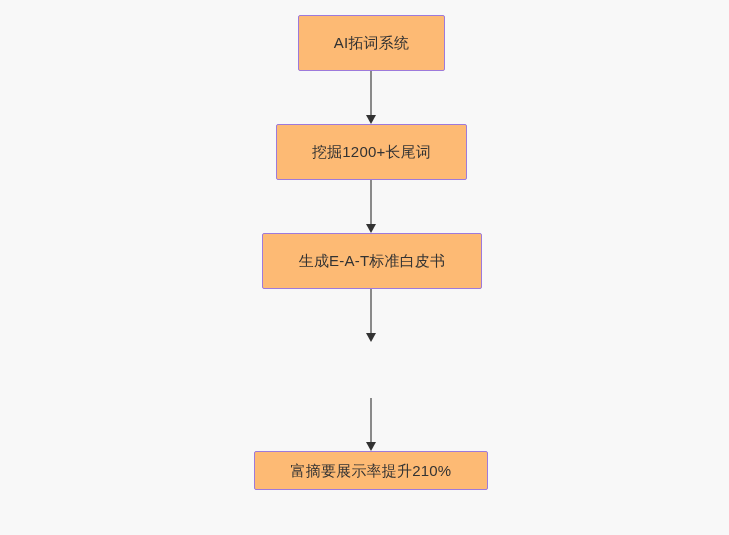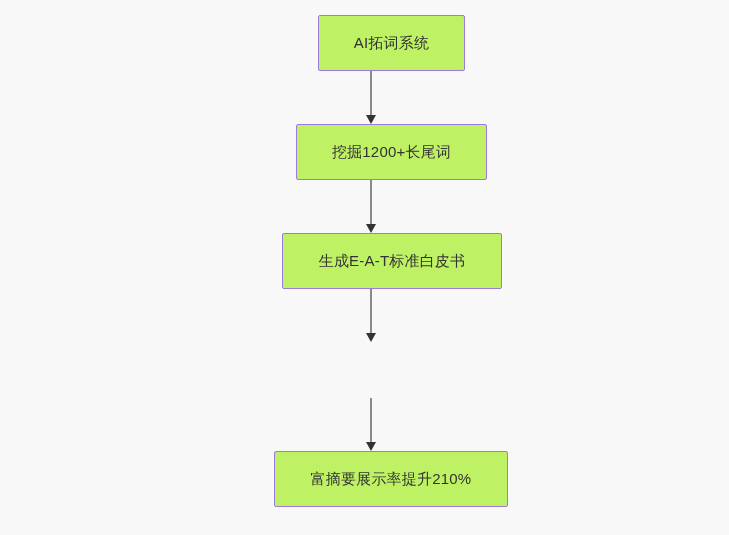--- a/index.html
+++ b/index.html
@@ -14,32 +14,31 @@
     overflow: hidden;
   }
   #flowchart {
     position: relative;
     width: 729px;
     height: 535px;
   }
   .node {
     position: absolute;
     box-sizing: border-box;
-    background: #bef264;
+    background: #fdba74;
     border: 1.4px solid #9d7adb;
     border-radius: 2px;
     display: flex;
     align-items: center;
     justify-content: center;
     color: #333333;
     font-size: 15px;
     line-height: 1.2;
     letter-spacing: 0.2px;
     white-space: nowrap;
-    margin-left: 20px;
   }
   .edge {
     position: absolute;
     width: 10px;
   }
   .edge .line {
     position: absolute;
     left: 4px;
     top: 0;
     width: 2px;
@@ -87,17 +86,17 @@
     <div class="line" style="height:44px;"></div>
     <div class="head"></div>
   </div>
 
 
   <div class="edge" style="left:366px; top:398px; height:53px;">
     <div class="line" style="height:44px;"></div>
     <div class="head"></div>
   </div>
 
-  <div class="node" style="left:254px; top:451px; width:234px; height:56px;">
+  <div class="node" style="left:254px; top:451px; width:234px; height:39px;">
     <span>富摘要展示率提升210%</span>
   </div>
 
 </div>
 
 </body></html>

